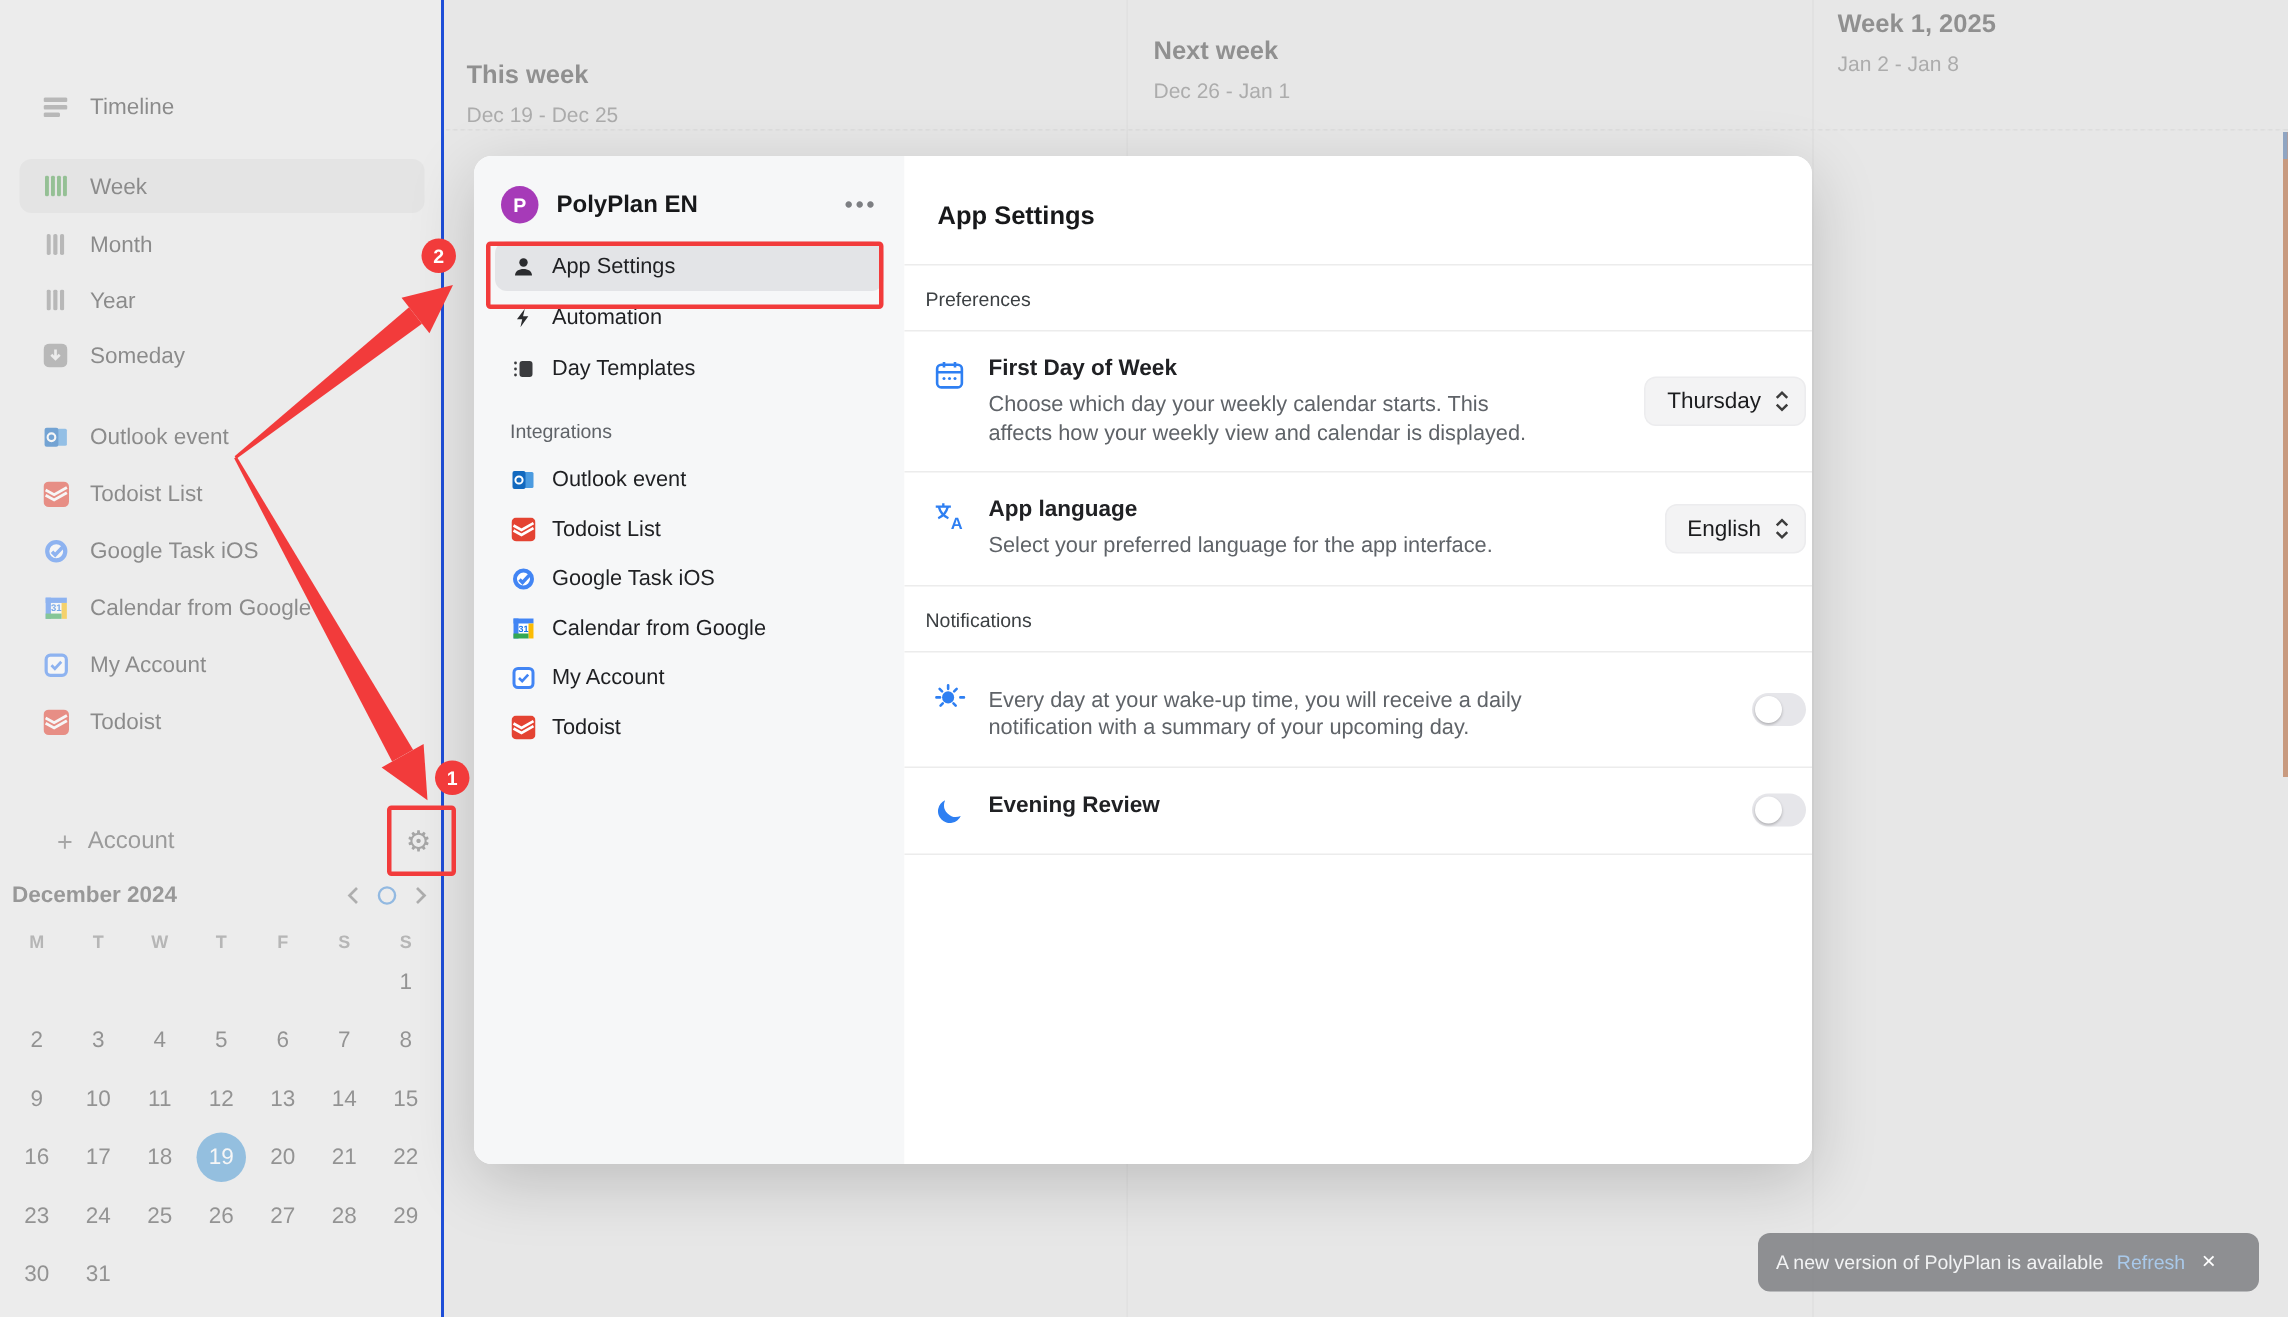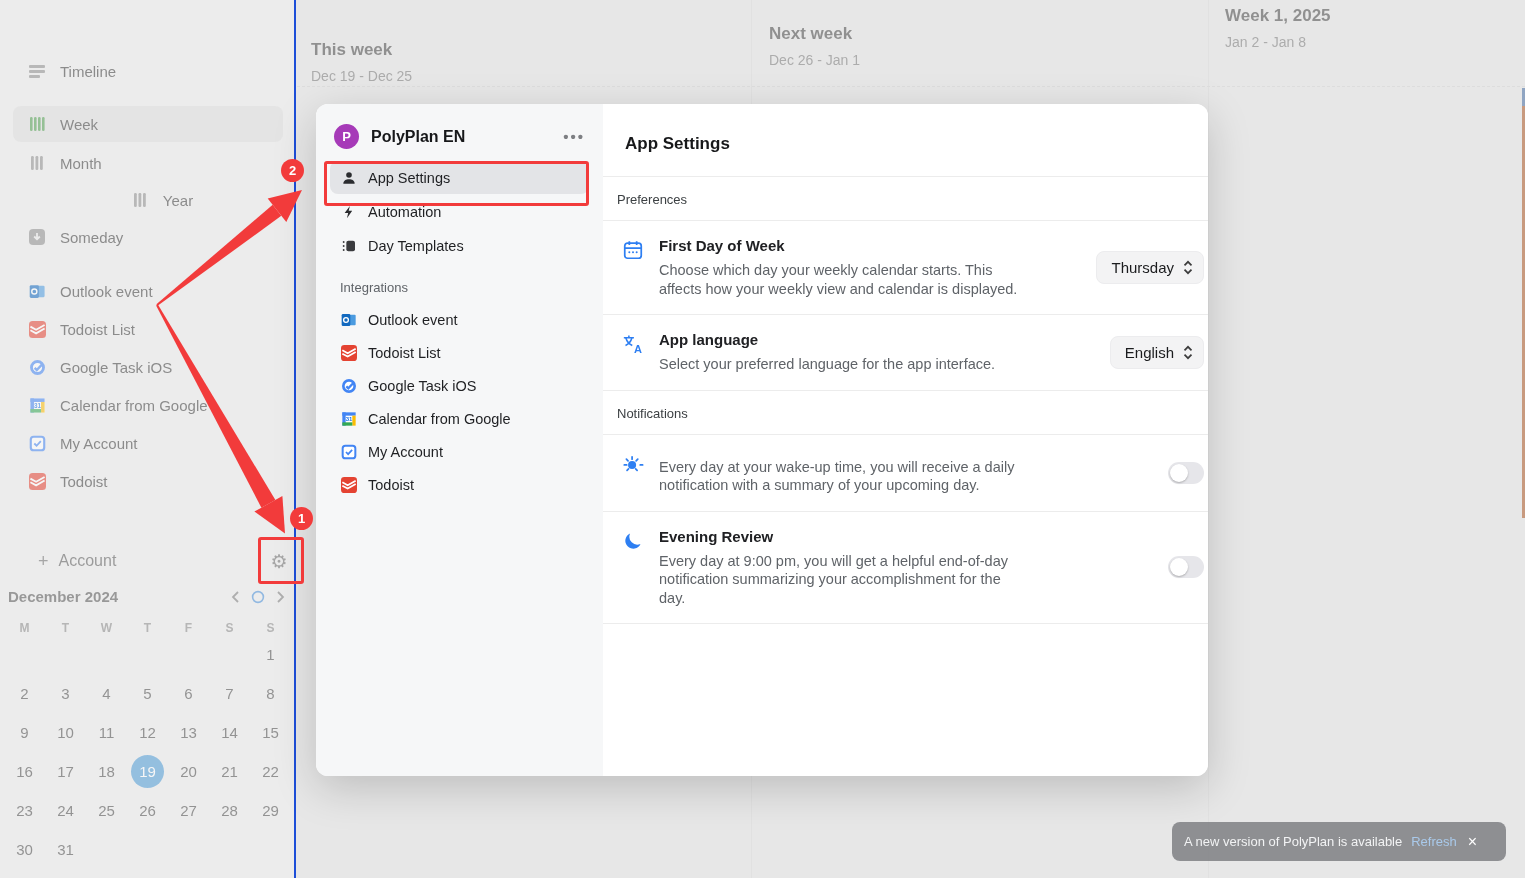--- a/index.html
+++ b/index.html
@@ -121,21 +121,21 @@
         <svg width="12" height="14" viewBox="0 0 12 14">
               <g fill="#8f8f8f">
                 <rect x="0" y="0" width="2.8" height="14" rx="1.2"></rect>
                 <rect x="4.5" y="0" width="2.8" height="14" rx="1.2"></rect>
                 <rect x="9" y="0" width="2.8" height="14" rx="1.2"></rect>
               </g>
             </svg>
       </span>
       <span>Month</span>
     </div>
-    <div class="side-row" style="margin-bottom:7px;justify-content:center;">
+    <div class="side-row" style="margin-bottom:7px;">
       <span class="ic">
         <svg width="12" height="14" viewBox="0 0 12 14">
               <g fill="#8f8f8f">
                 <rect x="0" y="0" width="2.8" height="14" rx="1.2"></rect>
                 <rect x="4.5" y="0" width="2.8" height="14" rx="1.2"></rect>
                 <rect x="9" y="0" width="2.8" height="14" rx="1.2"></rect>
               </g>
             </svg>
       </span>
       <span>Year</span>
@@ -504,21 +504,20 @@
     </div>
 
     <div class="srow">
       <span class="ric">
         <svg width="20" height="20" viewBox="0 0 24 24">
             <path d="M21 15.5A9.5 9.5 0 0 1 8.5 3 9.5 9.5 0 1 0 21 15.5z" fill="#2e7ff2"></path>
           </svg>
       </span>
       <span class="texts">
         <div class="rtitle">Evening Review</div>
-        <div class="rdesc">Every day at 9:00 pm, you will get a helpful end-of-day notification summarizing your accomplishment for the day.</div>
       </span>
       <span class="ctrl toggle"></span>
     </div>
   </div>
 </div>
 
 <div id="toast">
   <span class="msg">A new version of PolyPlan is available</span>
   <span class="refresh">Refresh</span>
   <span class="close">×</span>

